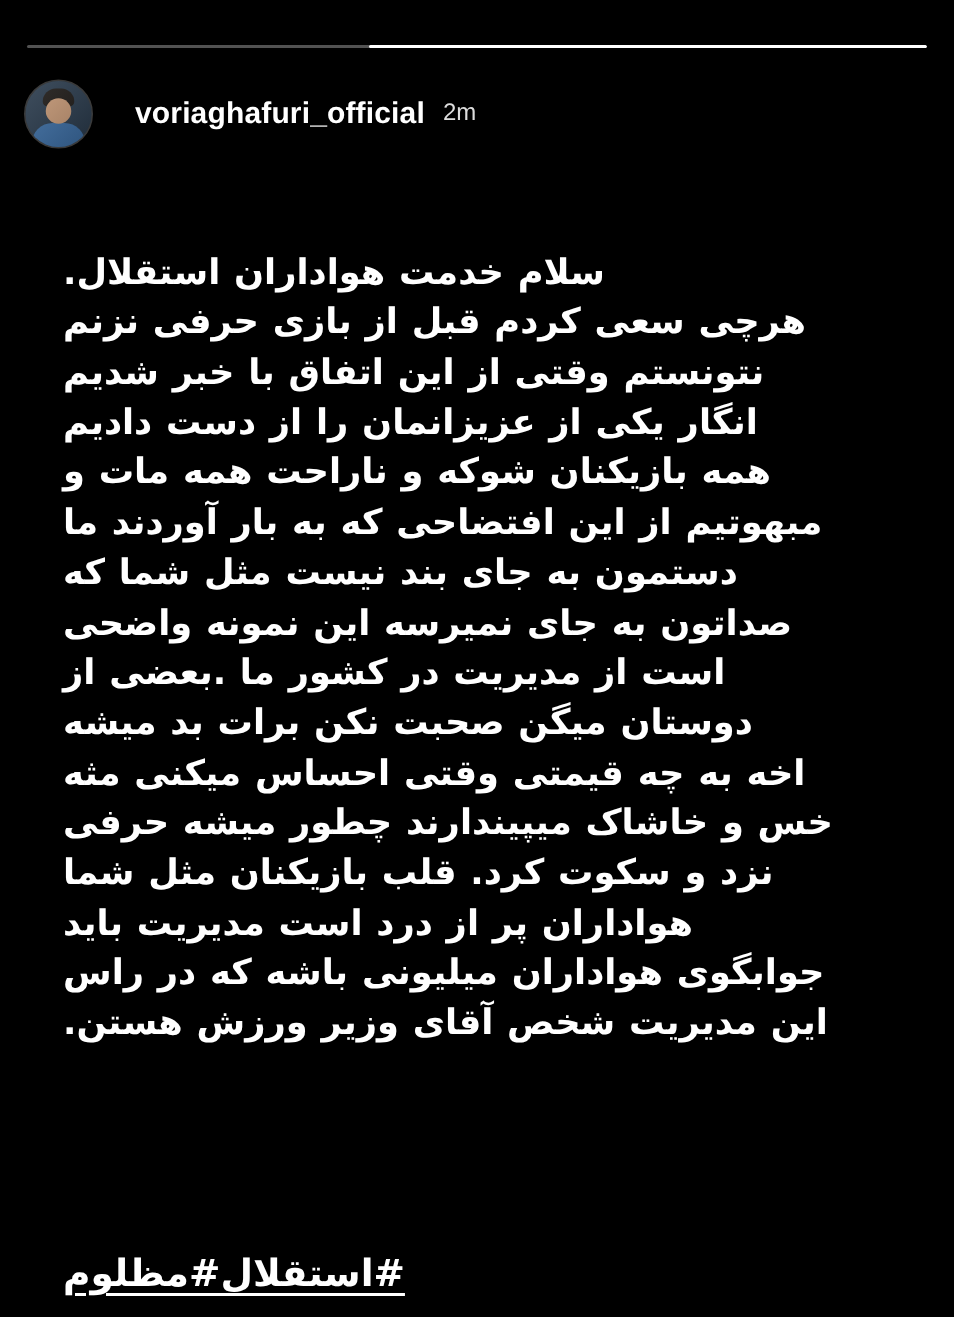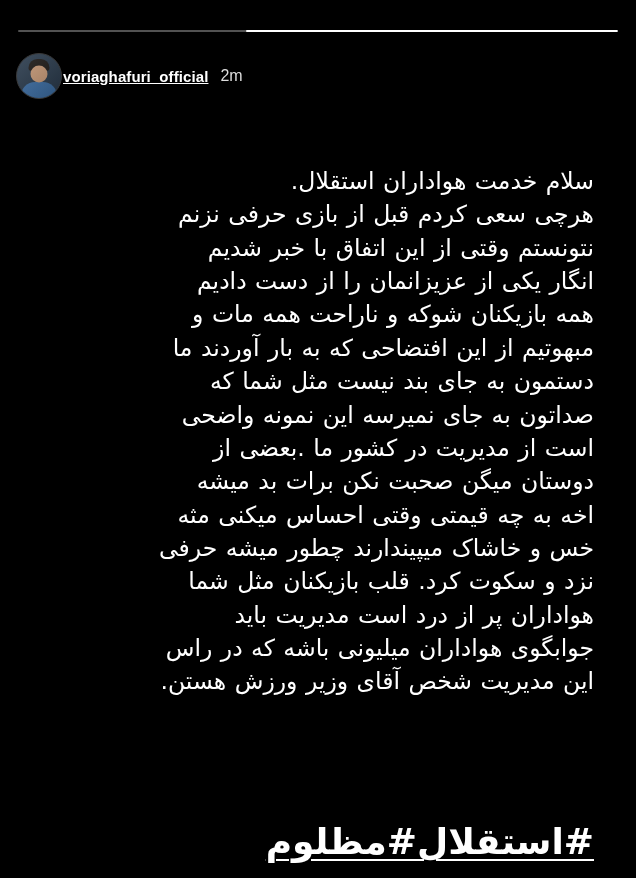--- a/index.html
+++ b/index.html
@@ -92,64 +92,63 @@
     height: 20px;
     border-radius: 14px 14px 0 0;
     background: #3c6ea5;
   }
   .avatar .shine {
     position: absolute;
     inset: 0;
     background: linear-gradient(135deg, rgba(255,255,255,0.10), rgba(0,0,0,0.25));
   }
   .username {
-    margin-left: 1px;
-    font-size: 15px;
+    margin-left: 28px;
+    font-size: 20px;
     font-weight: bold;
     color: #ffffff;
     letter-spacing: 0.1px;
     font-family: "Liberation Sans", sans-serif;
     white-space: nowrap;
-    text-decoration: underline;
   }
   .timestamp {
     margin-left: 12px;
     font-size: 16px;
     color: #dddddd;
     font-family: "Liberation Sans", sans-serif;
     white-space: nowrap;
   }
 
   
   .body-text {
     position: absolute;
     top: 165px;
     left: 42px;
     right: 42px;
-    text-align: right;
+    text-align: left;
     direction: rtl;
     font-family: "DejaVu Sans", sans-serif;
-    font-weight: normal;
+    font-weight: bold;
     font-size: 23.5px;
     line-height: 1.42;
     color: #ffffff;
     white-space: pre-line;
     word-spacing: 1px;
   }
 
   .hashtags {
     position: absolute;
     bottom: 14px;
     left: 42px;
     right: 42px;
-    text-align: right;
+    text-align: left;
     direction: rtl;
     font-family: "DejaVu Sans", sans-serif;
     font-weight: bold;
-    font-size: 36px;
+    font-size: 25px;
     line-height: 1.25;
     color: #ffffff;
   }
   .hashtags .u {
     text-decoration: underline;
     text-underline-offset: 5px;
     text-decoration-thickness: 2px;
   }
 </style>
 </head>

